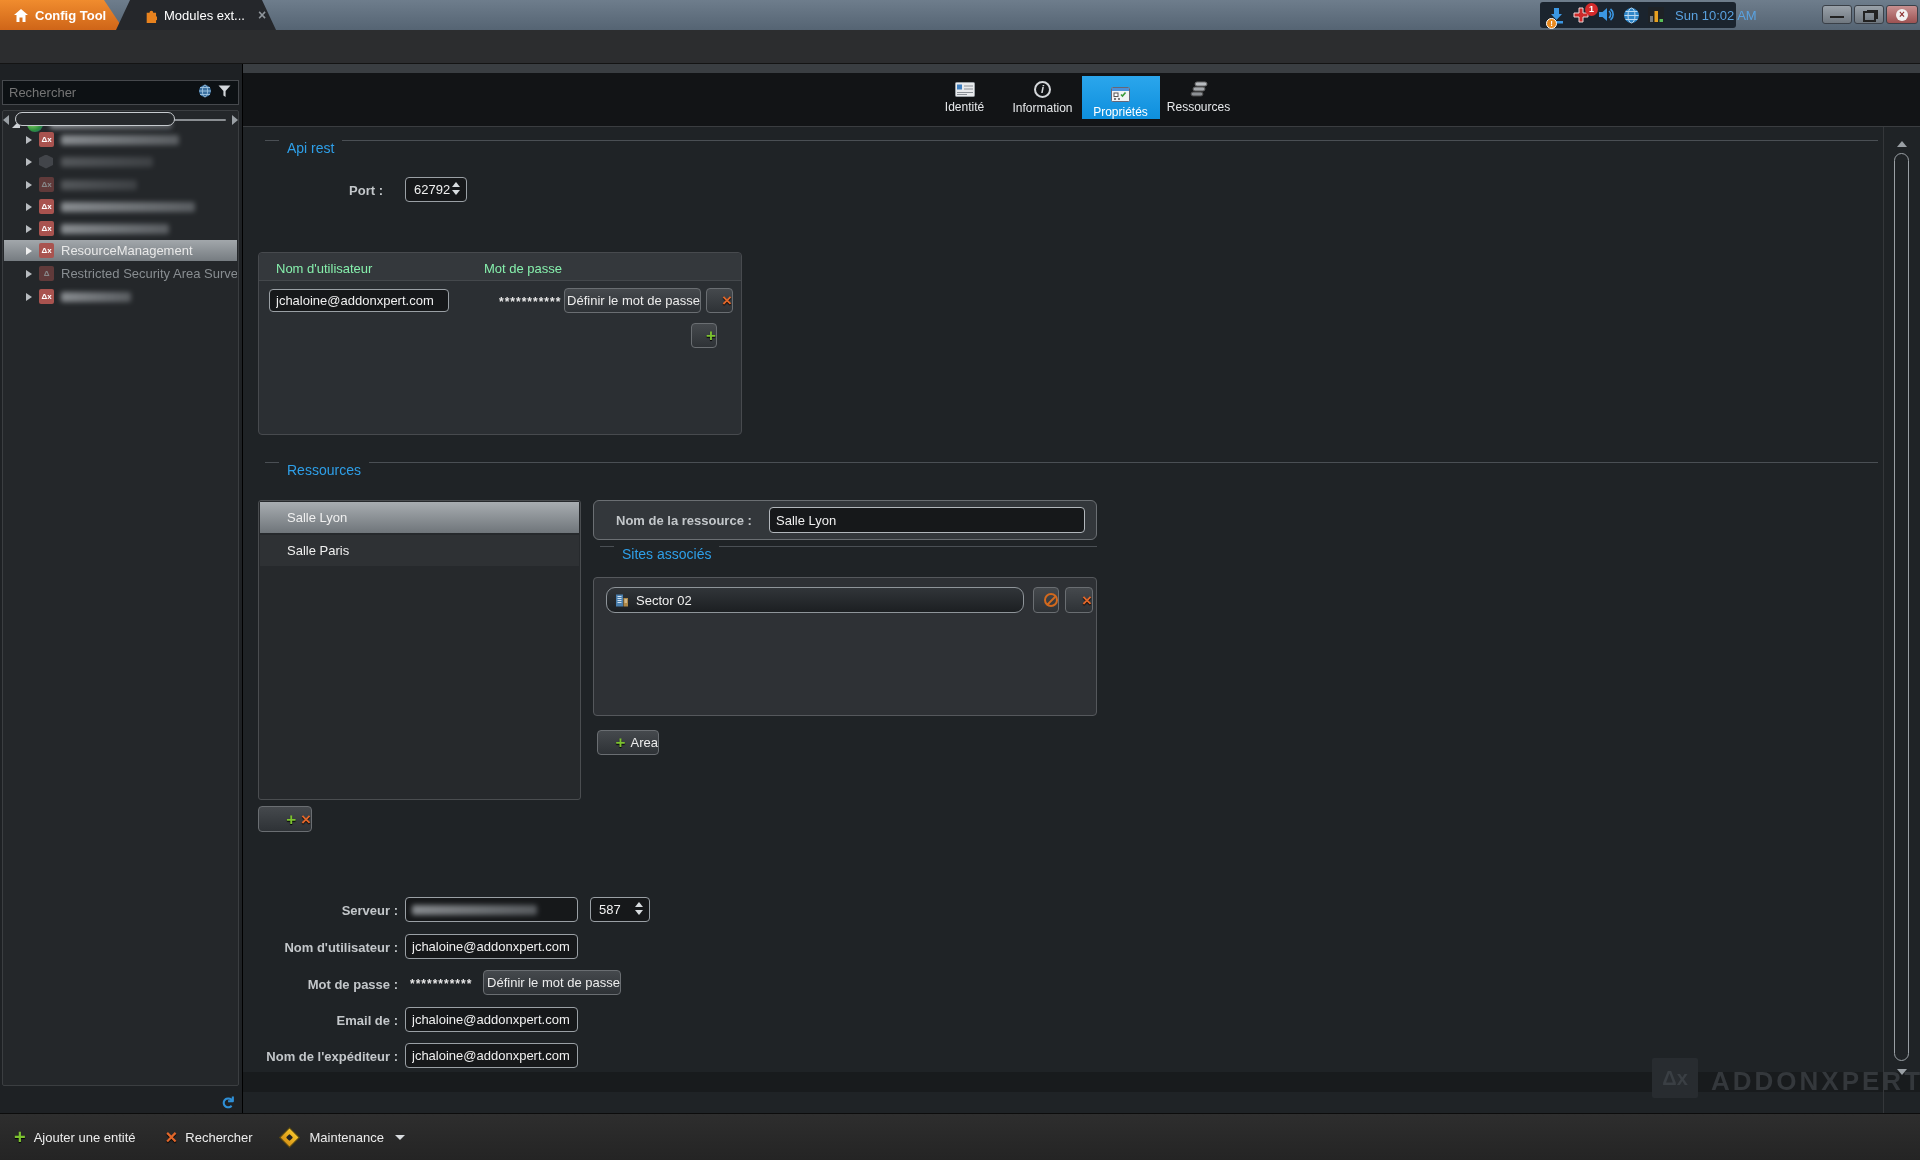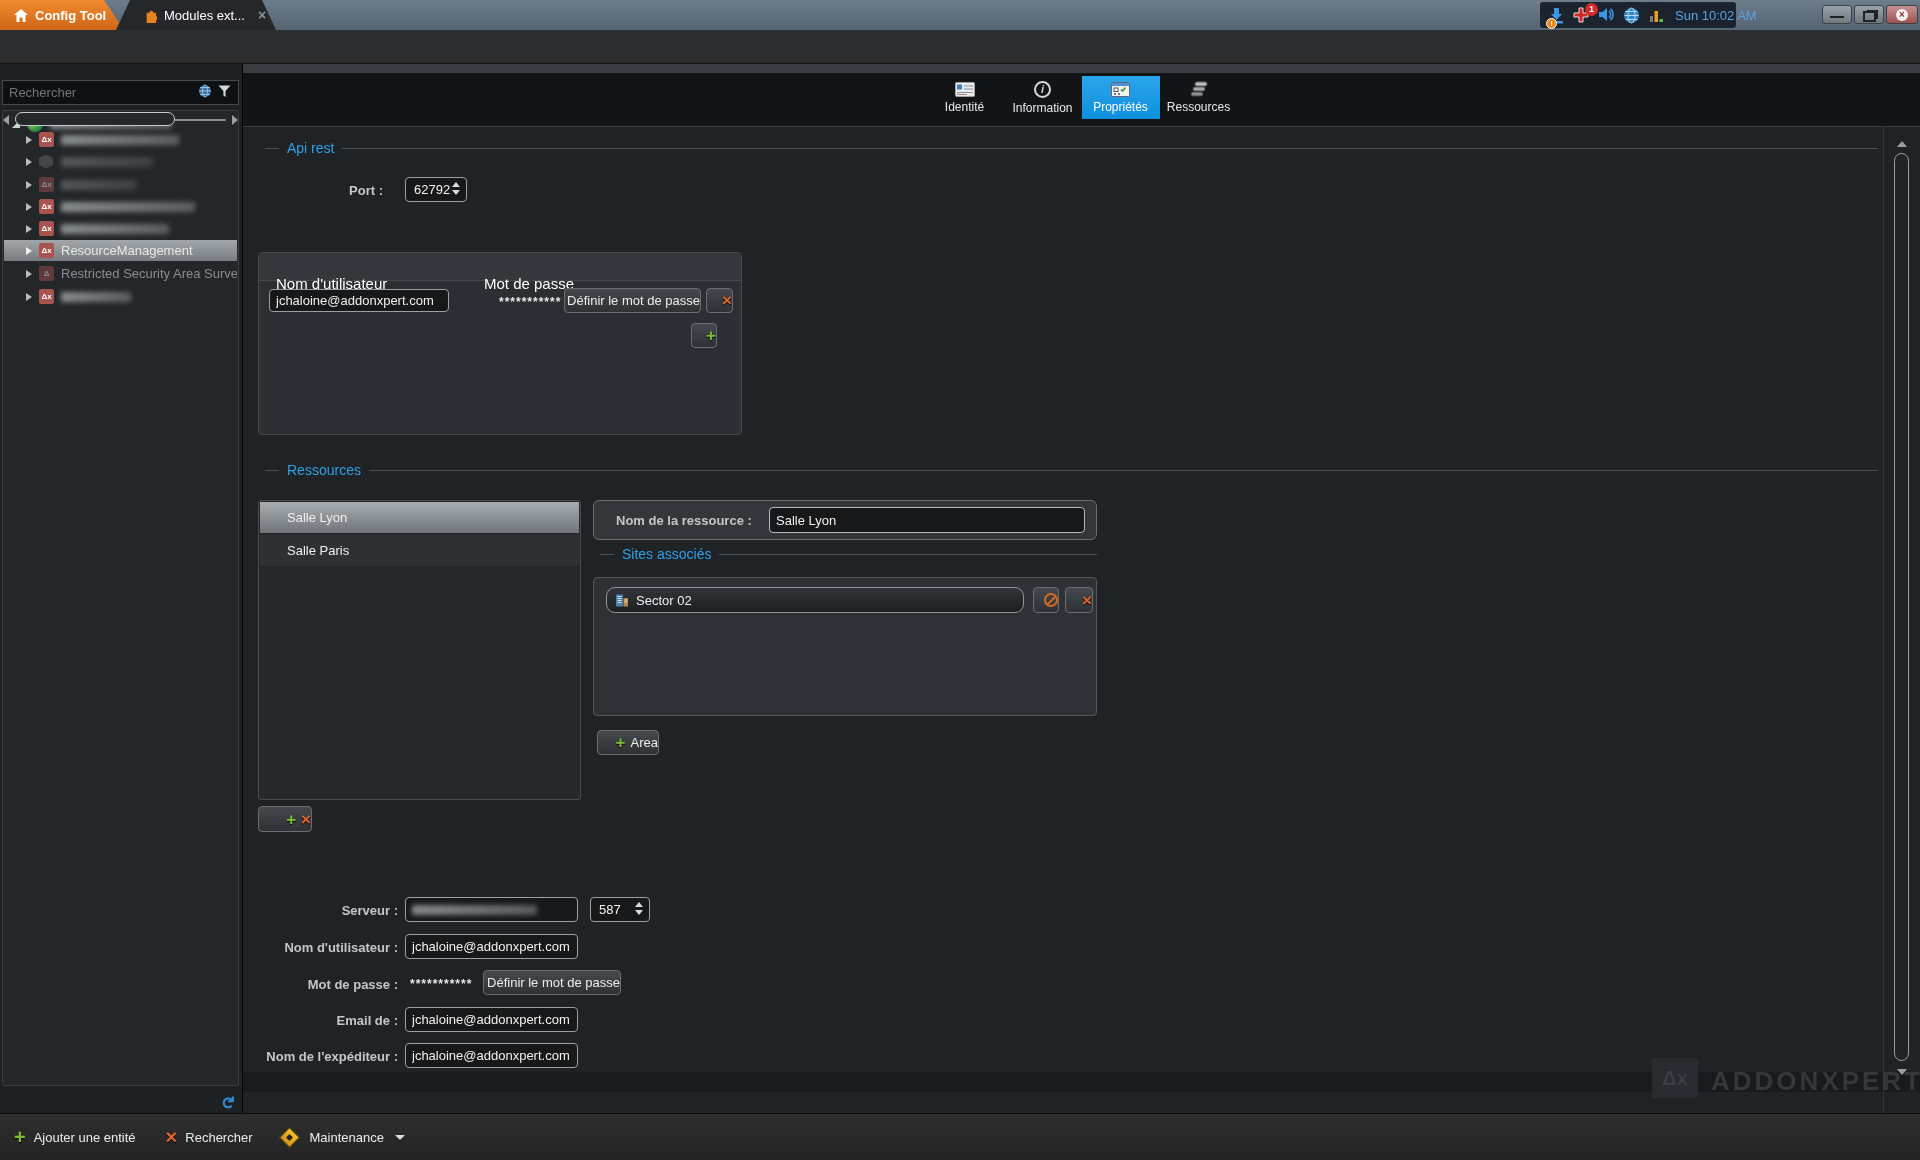--- a/index.html
+++ b/index.html
@@ -82,24 +82,24 @@
     border-radius:8px; background:#26292c; }
   #refresh-ico { left:220px; top:1028px; color:#2f8fd6; font-size:17px; font-weight:bold; transform:rotate(90deg); }
 
   
   #main { left:243px; top:64px; width:1677px; height:1049px; background:#1f2326; overflow:hidden; }
   #main-topstrip { left:0; top:0; width:1677px; height:9px; background:#3a3e42; }
   #tabstrip { left:0; top:9px; width:1677px; height:54px; background:#121416; border-bottom:1px solid #3a3d40; }
   #ptabs { left:0; top:12px; width:1677px; height:43px; display:flex; justify-content:center; }
   .ptab { width:78px; height:43px; display:flex; flex-direction:column; align-items:center; justify-content:center;
     gap:3px; color:#e6e8ea; font-size:12px; }
-  .ptab.sel { background:linear-gradient(#2ba6ec,#0e8fdd); color:#fff; }
+  .ptab.sel { background:linear-gradient(#2ba6ec,#0e8fdd); color:#fff;justify-content:flex-end; }
   .ptab svg { display:block; }
 
-  .sec-title { position:absolute; display:flex; align-items:center; gap:8px; }
+  .sec-title { position:absolute; display:flex; align-items:flex-start; gap:8px; }
   .sec-title .pre { width:14px; height:1px; background:#4a4f54; }
   .sec-title .txt { color:#2e9fe8; font-size:14px; white-space:nowrap; }
   .sec-title .post { flex:1; height:1px; background:#4a4f54; }
 
   .flabel { position:absolute; color:#c3c7ca; font-size:13px; font-weight:bold; text-align:right; }
   .tinput { position:absolute; background:#16181a; border:1px solid #9aa0a5; border-radius:4px;
     color:#f0f0f0; font-size:13px; padding:0 6px; height:25px; }
   input.tinput { outline:none; }
   .spinner { position:absolute; width:62px; height:25px; background:#16181a; border:1px solid #9aa0a5;
     border-radius:4px; color:#f0f0f0; font-size:13px; display:flex; align-items:center; padding-left:8px; }
@@ -114,21 +114,21 @@
   .glyph-x { color:#e0662a; font-size:17px; font-weight:bold; line-height:1; text-shadow:0 1px 1px #000; }
   .glyph-plus { color:#7cc230; font-size:17px; font-weight:bold; line-height:1; text-shadow:0 1px 1px #000; }
   .noslash { width:14px; height:14px; border:2px solid #d2691e; border-radius:50%; position:relative; }
   .noslash::after { content:""; position:absolute; left:-1px; top:5px; width:12px; height:2px;
     background:#d2691e; transform:rotate(-45deg); }
 
   #admin-panel { left:15px; top:188px; width:484px; height:183px; background:#2b2f33;
     border:1px solid #474a4e; border-radius:4px; }
   #admin-head { position:absolute; left:0; top:0; right:0; height:28px; background:#34383c;
     border-bottom:1px solid #44484c; border-radius:4px 4px 0 0; }
-  .col-h { position:absolute; top:22px; color:#ffffff; font-size:15px; }
+  .col-h { position:absolute; top:8px; color:#86efac; font-size:13px; }
   .stars { position:absolute; color:#e8e8e8; font-size:12px; font-weight:bold; letter-spacing:1px; }
 
   #res-list { left:15px; top:436px; width:323px; height:300px; background:#26292c;
     border:1px solid #4a4d50; border-radius:3px; overflow:hidden; }
   .res-item { position:absolute; left:1px; right:1px; height:31px; display:flex; align-items:center;
     padding-left:27px; color:#f0f0f0; font-size:13px; background:#2e3134; }
   .res-item.sel { background:linear-gradient(#a8adb1,#6f757a); }
 
   #name-group { left:350px; top:436px; width:504px; height:40px; background:#33373b;
     border:1px solid #6b6f73; border-radius:6px; }

